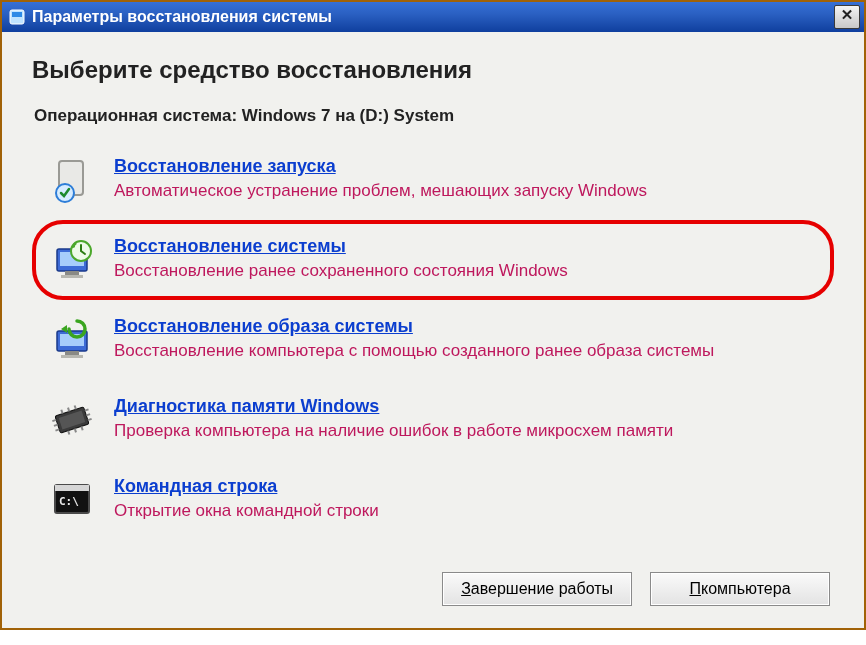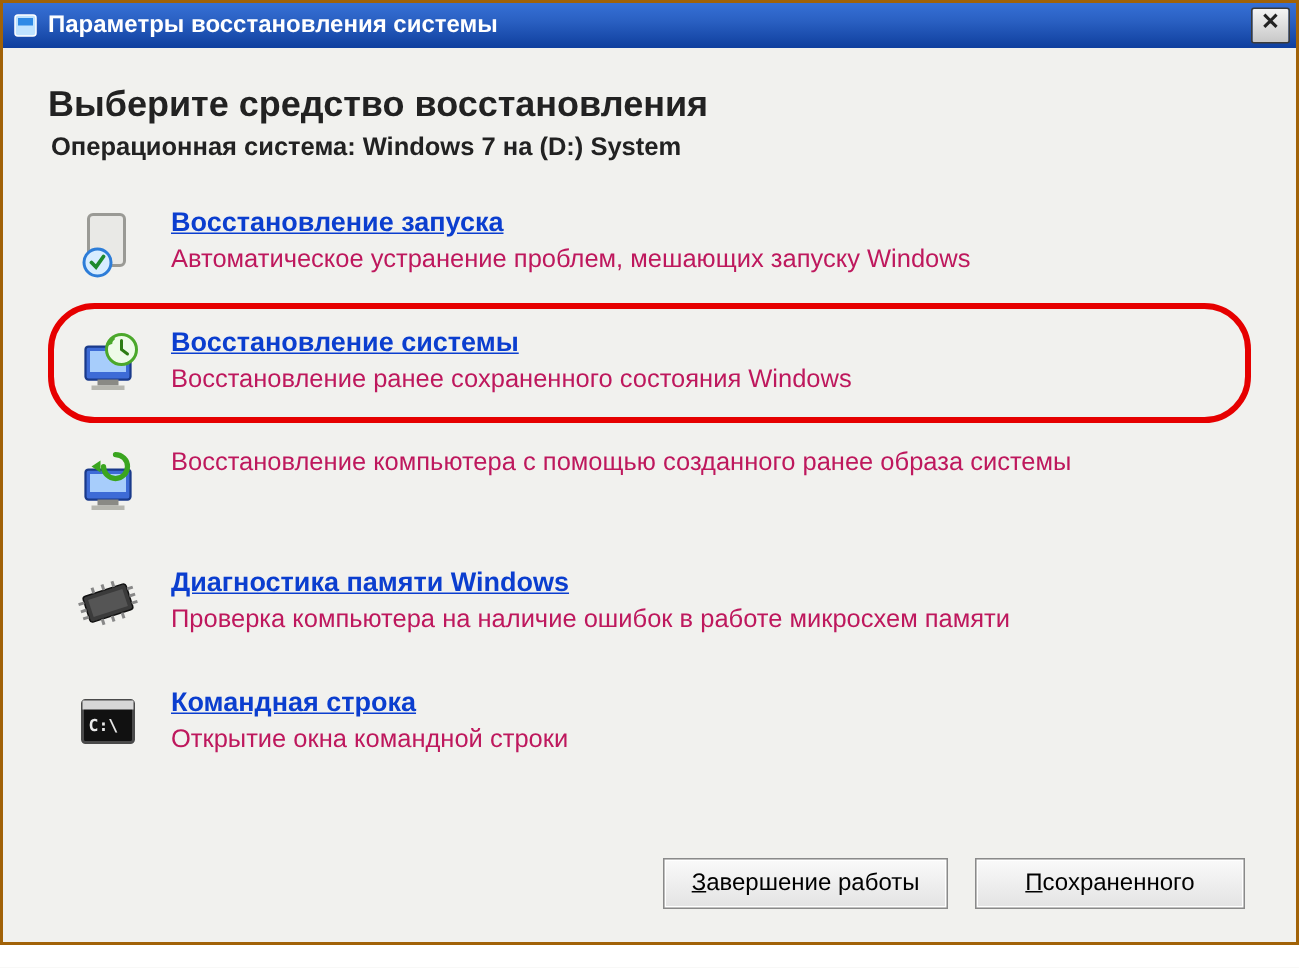--- a/index.html
+++ b/index.html
@@ -58,21 +58,21 @@
   }
   .body {
     flex: 1;
     padding: 16px 30px 16px 30px;
     display: flex;
     flex-direction: column;
   }
   .heading {
     font-size: 24px;
     font-weight: bold;
-    margin: 8px 0 0 0;
+    margin: 8px 0 18px 0;
   }
   .subheading {
     font-size: 17px;
     margin: 4px 0 14px 2px;
     font-weight: bold;
   }
   .options {
     display: flex;
     flex-direction: column;
     gap: 0;
@@ -196,20 +196,21 @@
           <svg width="50" height="50" viewBox="0 0 50 50">
             <rect x="10" y="16" width="30" height="20" rx="2" fill="#3d6bd6" stroke="#1a3a8a" stroke-width="1.5"></rect>
             <rect x="13" y="19" width="24" height="12" fill="#a7cdfb"></rect>
             <rect x="18" y="36" width="14" height="4" fill="#8a8a85"></rect>
             <rect x="14" y="40" width="22" height="3" fill="#b7b7b0"></rect>
             <path d="M30 6 a8 8 0 1 1 -8 8" stroke="#3aa51f" stroke-width="3.5" fill="none" stroke-linecap="round"></path>
             <polygon points="20,10 20,18 14,14" fill="#3aa51f"></polygon>
           </svg>
         </div>
         <div class="text">
+          <a class="link">Восстановление образа системы</a>
           <div class="desc">Восстановление компьютера с помощью  созданного ранее образа системы</div>
         </div>
       </div>
 
       <div class="option">
         <div class="icon">
           <svg width="50" height="50" viewBox="0 0 50 50">
             <g transform="rotate(-18 25 25)">
               <rect x="10" y="16" width="30" height="18" rx="2" fill="#3b3b3b" stroke="#111" stroke-width="1"></rect>
               <rect x="13" y="19" width="24" height="12" fill="#555"></rect>
@@ -248,18 +249,18 @@
         </div>
       </div>
 
     </div>
 
     <div class="footer">
       <button class="btn">
         <span class="mnemonic">З</span><span>авершение работы</span>
       </button>
       <button class="btn">
-        <span class="mnemonic">П</span><span>сохраненного</span>
+        <span class="mnemonic">П</span><span>компьютера</span>
       </button>
     </div>
 
   </div>
 </div>
 
 </body></html>

